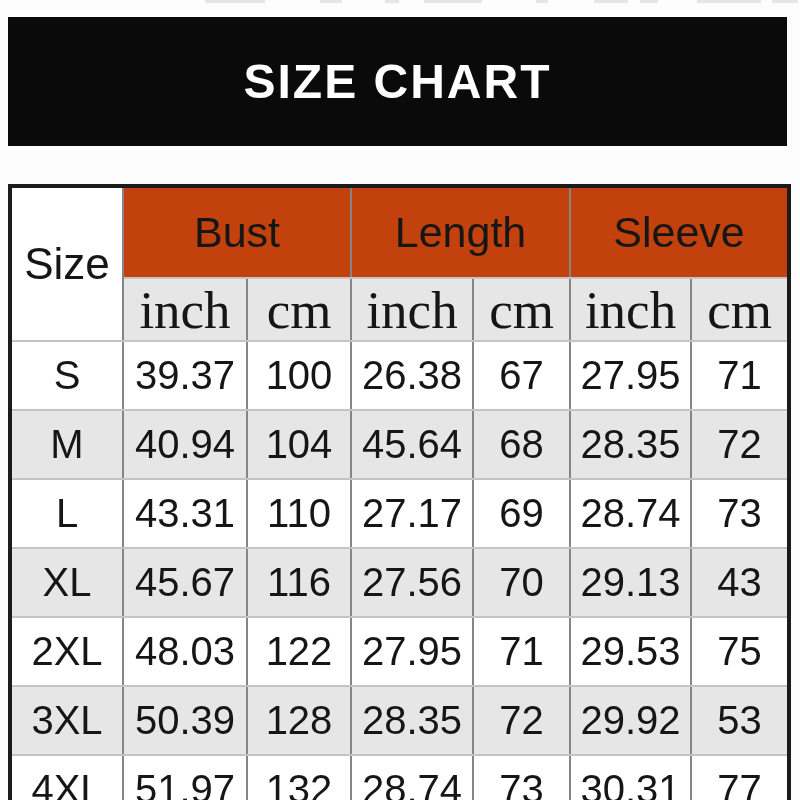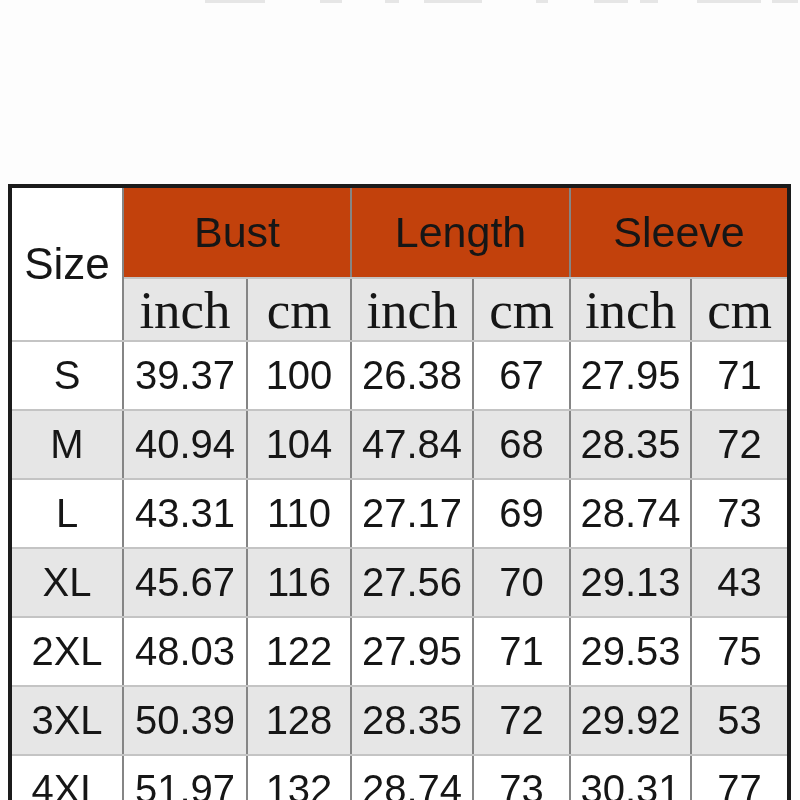--- a/index.html
+++ b/index.html
@@ -93,20 +93,23 @@
   <div class="artifact a1"></div>
   <div class="artifact a2"></div>
   <div class="artifact a3"></div>
   <div class="artifact a4"></div>
   <div class="artifact a5"></div>
   <div class="artifact a6"></div>
   <div class="artifact a7"></div>
   <div class="artifact a8"></div>
   <div class="artifact a9"></div>
 
+  <div class="title-bar">
+    <span class="title">SIZE CHART</span>
+  </div>
 
   <table class="size-chart">
     <colgroup>
       <col style="width:113px">
       <col style="width:124px">
       <col style="width:104px">
       <col style="width:122px">
       <col style="width:97px">
       <col style="width:121px">
       <col style="width:98px">
@@ -134,21 +137,21 @@
           <td>100</td>
           <td>26.38</td>
           <td>67</td>
           <td>27.95</td>
           <td>71</td>
         </tr>
         <tr class="alt">
           <td>M</td>
           <td>40.94</td>
           <td>104</td>
-          <td>47.84</td>
+          <td>45.64</td>
           <td>68</td>
           <td>28.35</td>
           <td>72</td>
         </tr>
         <tr>
           <td>L</td>
           <td>43.31</td>
           <td>110</td>
           <td>27.17</td>
           <td>69</td>

